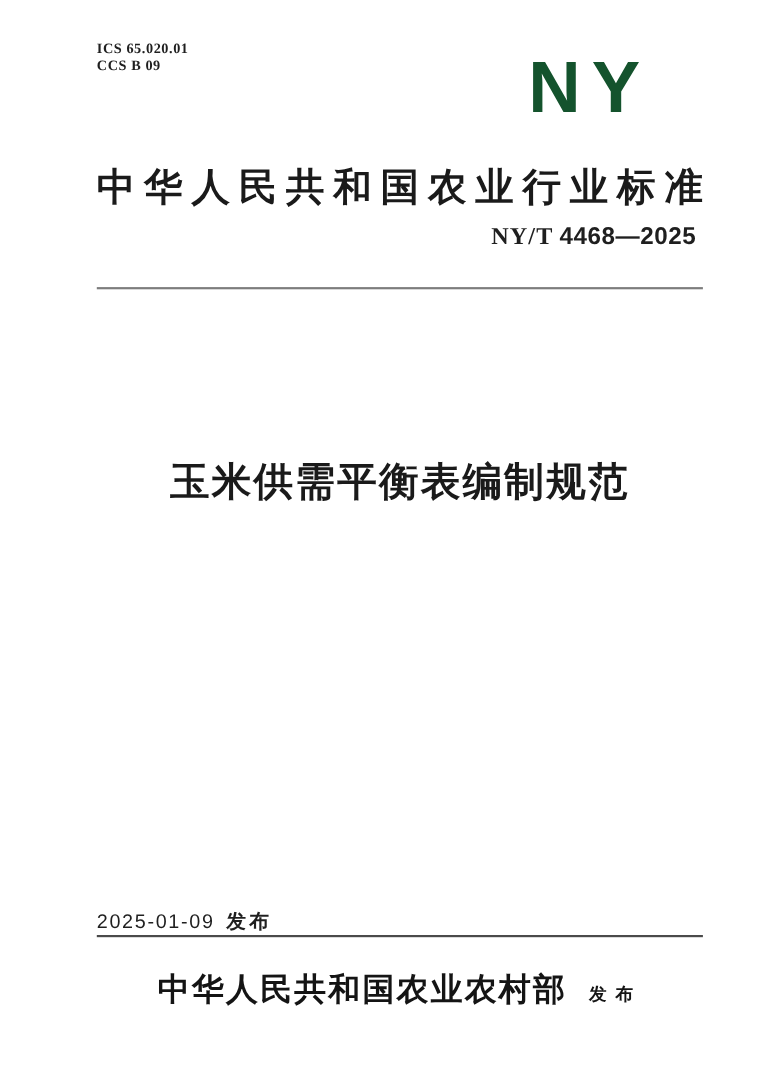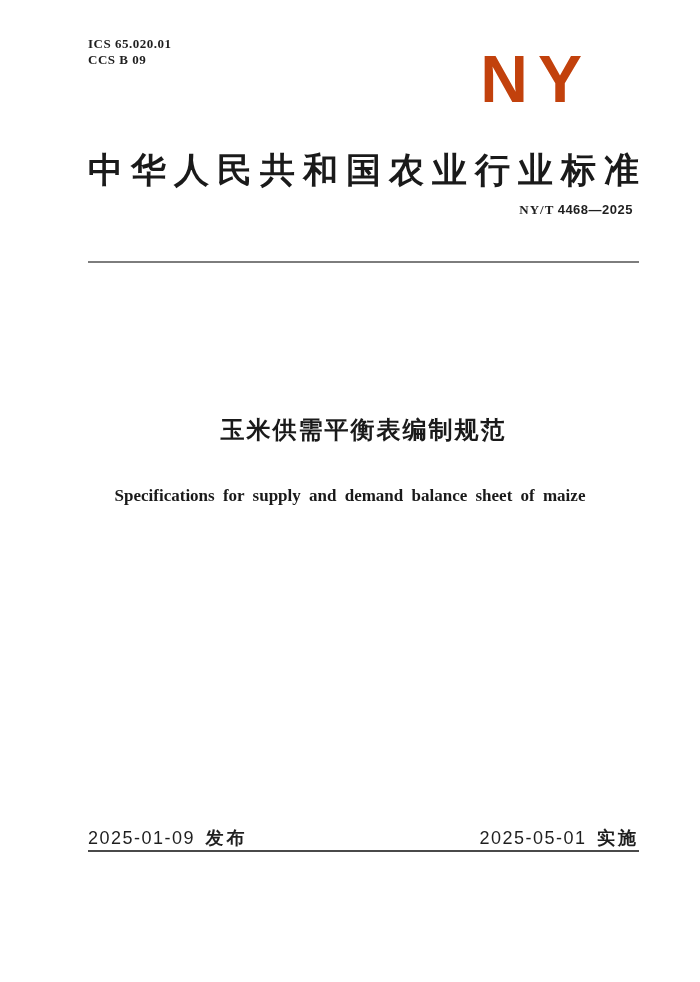--- a/index.html
+++ b/index.html
@@ -33,21 +33,21 @@
   
   .ny-logo {
     position: absolute;
     top: 46px;
     right: 108px;
     font-family: "Liberation Sans", sans-serif;
     font-weight: bold;
     font-size: 66px;
     line-height: 1;
     letter-spacing: 10px;
-    color: #c2410c;
+    color: #14532d;
   }
 
   
   .header-title {
     position: absolute;
     left: 88px;
     width: 551px;
     top: 147px;
     text-align: center;
     font-family: Liberation Sans, sans-serif;
@@ -56,21 +56,21 @@
     letter-spacing: 8px;
     white-space: nowrap;
     color: #1a1a1a;
   }
 
   
   .std-number {
     position: absolute;
     right: 67px;
     top: 202px;
-    font-size: 13px;
+    font-size: 22px;
     font-weight: bold;
     white-space: nowrap;
     text-align: center;
   }
   .std-number .prefix {
     font-family: "Liberation Serif", serif;
     letter-spacing: 1px;
   }
   .std-number .code {
     font-family: "Liberation Sans", sans-serif;
@@ -95,21 +95,21 @@
 
   
   .doc-title-zh {
     position: absolute;
     left: 88px;
     width: 551px;
     top: 414px;
     text-align: center;
     font-family: "Liberation Sans", sans-serif;
     font-weight: bold;
-    font-size: 24px;
+    font-size: 36px;
     letter-spacing: 2px;
     white-space: nowrap;
     color: #1a1a1a;
   }
 
   
   .doc-title-en {
     position: absolute;
     left: 40px;
     width: 620px;
@@ -187,29 +187,28 @@
 
   <div class="std-number">
     <span class="prefix">NY/T</span>
     <span class="code">4468—2025</span>
   </div>
 
   <div class="rule rule-top"></div>
 
   <div class="doc-title-zh">玉米供需平衡表编制规范</div>
 
-  <div class="doc-title-en">Specifications for supply and demand balance sheet of maize</div>
 
   <div class="dates-row">
     <div>
       <span class="date-num">2025-01-09</span>
       <span class="date-label">发布</span>
     </div>
-    <div>
-      <span class="date-num">2025-05-01</span>
-      <span class="date-label">实施</span>
-    </div>
   </div>
 
   <div class="rule rule-bottom"></div>
 
+  <div class="publisher-line">
+    <span class="publisher-name">中华人民共和国农业农村部</span>
+    <span class="publisher-suffix">发布</span>
+  </div>
 
 </div>
 
 </body></html>

